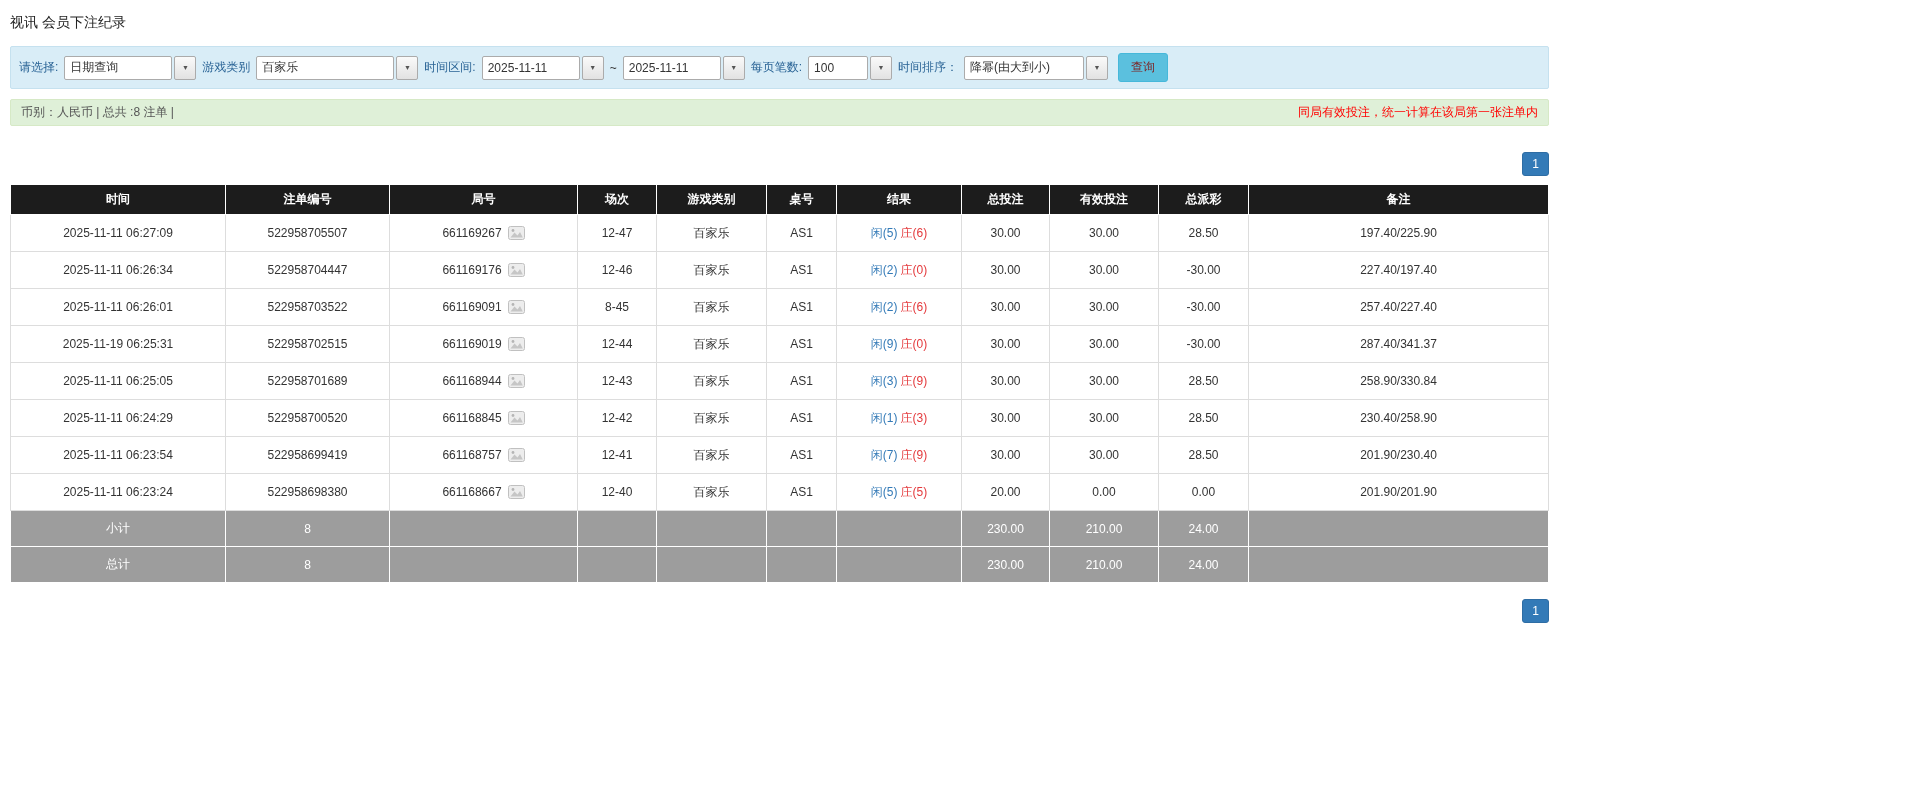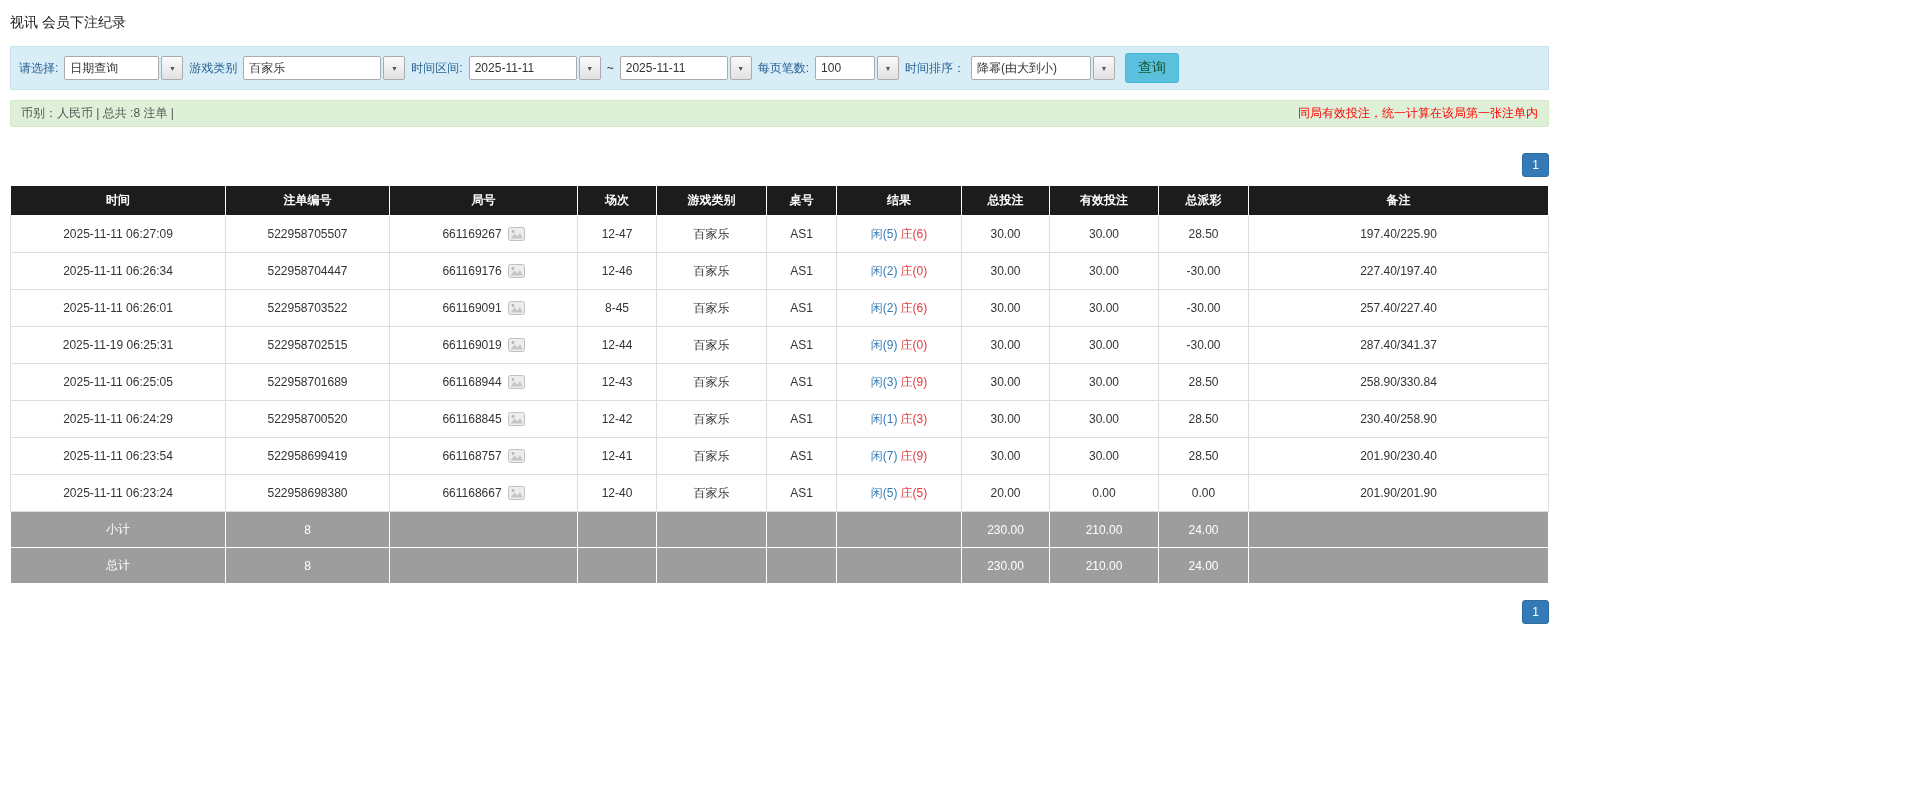--- a/index.html
+++ b/index.html
@@ -46,31 +46,31 @@
   .combo-btn {
     height: 24px; width: 22px;
     margin-left: 2px;
     border: 1px solid #ababab;
     background: linear-gradient(#fafafa, #e2e2e2);
     display: inline-flex; align-items: center; justify-content: center;
     cursor: pointer; padding: 0;
     border-radius: 2px;
   }
   .caret { font-size: 7px; color: #555; line-height: 1; }
-  .w-querytype { width: 95px; }
+  .w-querytype { width: 108px; }
   .w-game { width: 138px; }
-  .w-date { width: 108px; }
+  .w-date { width: 98px; }
   .w-pagesize { width: 60px; }
   .w-sort { width: 120px; }
   .tilde { color: #333; }
   .search-btn {
     background: #5bc0de;
     border: 1px solid #46b8da;
-    color: #14532d;
-    font-size: 14px;
+    color: #7f1d1d;
+    font-size: 12px;
     font-family: inherit;
     padding: 5px 12px;
     border-radius: 3px;
     cursor: pointer;
     margin-left: 4px;
   }
 
   
   .summary-bar {
     background: #dff0d8;

